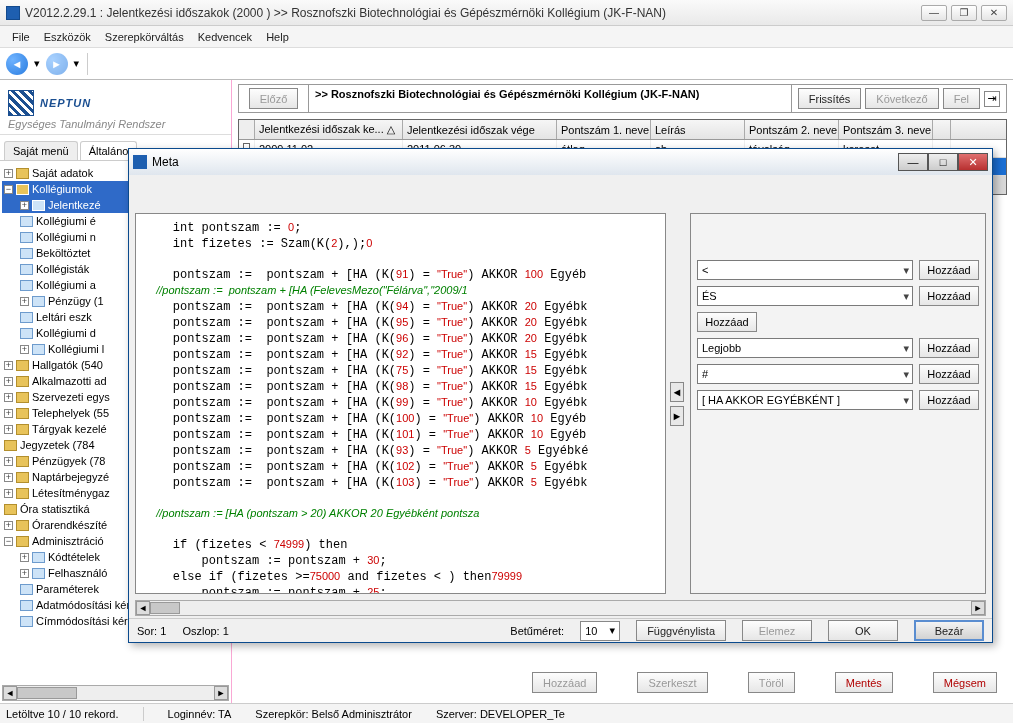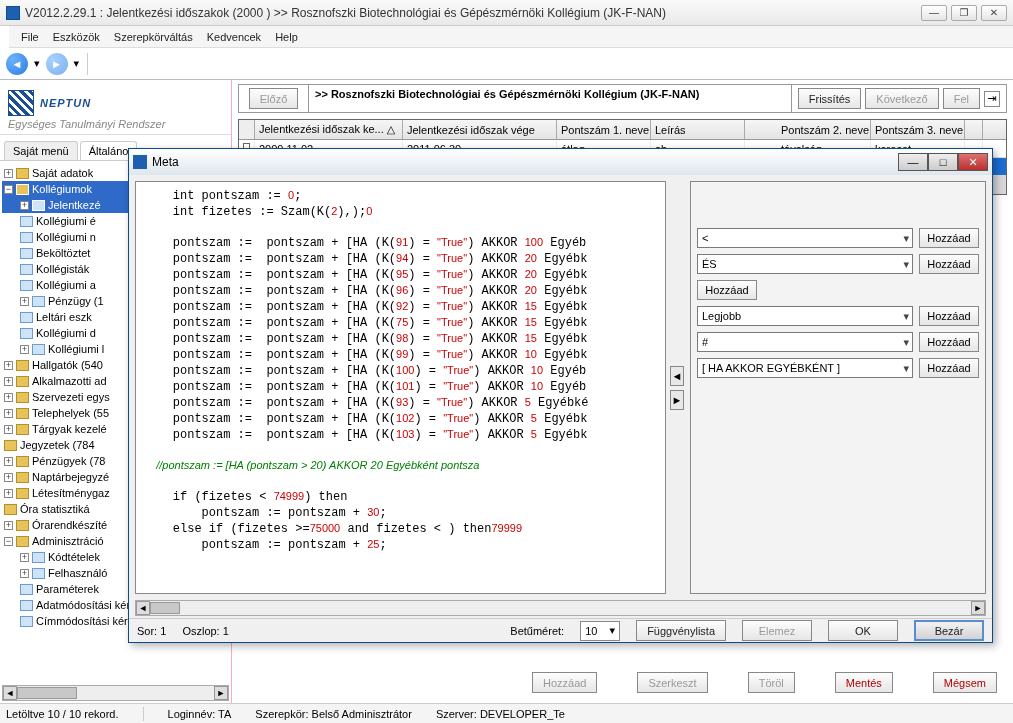--- a/index.html
+++ b/index.html
@@ -4,21 +4,21 @@
 <style>
 * { box-sizing: border-box; margin: 0; padding: 0; font-family: Tahoma, Arial, sans-serif; font-size: 11px; }
 body { background: #fff; width: 1013px; height: 723px; overflow: hidden; position: relative; }
 
 .titlebar { height: 26px; background: linear-gradient(#fafafa,#e9e9e9); border-bottom: 1px solid #ccc; display: flex; align-items: center; padding: 0 6px; }
 .titlebar .icon-sq { width: 14px; height: 14px; background: #1e5fb0; border: 1px solid #134a8d; margin-right: 5px; display:inline-block; }
 .titlebar-text { flex: 1; color: #333; font-size: 12px; }
 .winbtns { display:flex; gap:4px; }
 .winbtn { width: 26px; height: 16px; border: 1px solid #aaa; background: linear-gradient(#fff,#e5e5e5); border-radius: 2px; display:flex; align-items:center; justify-content:center; font-size:10px; color:#444; cursor:pointer; }
 
-.menubar { height: 22px; background: #f5f5f5; display:flex; align-items:center; padding: 0 12px; gap: 14px; border-bottom:1px solid #ddd;margin-left:9px; }
+.menubar { height: 22px; background: #f5f5f5; display:flex; align-items:center; padding: 0 12px; gap: 14px; border-bottom:1px solid #ddd; }
 .menubar span { color:#222; cursor:pointer; }
 
 .navrow { height: 32px; display:flex; align-items:center; padding: 2px 6px; gap:6px; border-bottom:1px solid #bbb; }
 .navbtn { width:22px; height:22px; border-radius:11px; background: radial-gradient(circle at 30% 30%, #6fb3ff, #2a7de0); display:flex; align-items:center; justify-content:center; color:#fff; cursor:pointer; }
 .navbtn.disabled { opacity:.6; }
 .navrow .sep { width:1px; height:22px; background:#ccc; margin:0 2px; }
 
 .main { display:flex; height: calc(100% - 26px - 22px - 32px - 20px); }
 .left-pane { width: 232px; border-right:1px solid #f9a8d4; display:flex; flex-direction:column; }
 .logo-block { padding: 10px 8px 4px; border-bottom:1px solid #ddd; }
@@ -46,36 +46,36 @@
 .btn.disabled { color:#999; }
 .btn.red { color:#b00000; }
 .pin-ico { width:16px; height:16px; display:flex; align-items:center; justify-content:center; border:1px solid #888; cursor:pointer; }
 
 .grid { border:1px solid #656565; margin-top:6px; }
 .grid-head, .grid-row { display:flex; }
 .grid-head { background:linear-gradient(#f6f6f6,#e4e4e4); border-bottom:1px solid #999; }
 .gh { border-right:1px solid #aaa; padding:3px 4px; font-size:11px; overflow:hidden; white-space:nowrap; display:flex; align-items:center; }
 .gh.rowhead { width:16px; background:#eee; }
 .c0 { width:16px; justify-content:center; }
-.c1 { width:148px; } .c2 { width:154px; } .c3 { width:94px;text-align:right; } .c4 { width:94px; } .c5 { width:94px;margin-left:32px; } .c6 { width:94px; } .c7 { width:18px; }
+.c1 { width:148px; } .c2 { width:154px; } .c3 { width:94px;text-align:right; } .c4 { width:94px; } .c5 { width:94px; } .c6 { width:94px; } .c7 { width:18px; }
 .grid-row { border-bottom:1px solid #ddd; height:18px; }
 .grid-row .gh { border-right:1px solid #eee; background:transparent; }
 .grid-row.sel { background:#1b6fd4; color:#fff; }
 .grid-row.sel .gh { border-right-color:#4a90e0; }
 .chkbox { width:11px; height:11px; border:1px solid #666; background:#fff; }
 .grid-blank { height:18px; background:#d8d8d8; }
 
 .dialog { position:absolute; left:128px; top:148px; width:865px; height:495px; background:#f0f0f0; border:1px solid #0a4a8d; box-shadow:3px 3px 8px rgba(0,0,0,.3); display:flex; flex-direction:column; }
 .dlg-title { height:26px; background:linear-gradient(#fff,#dfe6ee); display:flex; align-items:center; padding:0 4px; }
 .dlg-title .icon-sq { width:14px; height:14px; background:#1e5fb0; margin-right:5px; }
 .dlg-title-text { flex:1; font-size:12px; }
 .dlg-winbtns { display:flex; gap:0; }
 .dlg-winbtn { width:30px; height:18px; border:1px solid #555; background:linear-gradient(#eee,#ccc); display:flex; align-items:center; justify-content:center; font-size:11px; cursor:pointer; }
 .dlg-winbtn.close { background:linear-gradient(#e07070,#b83030); color:#fff; }
-.dlg-body { flex:1; display:flex; padding:6px; gap:4px; overflow:hidden; }
+.dlg-body { flex:1; display:flex; padding:6px; gap:4px; overflow:hidden;margin-top:32px; }
 .code-box { flex:1; background:#fff; border:1px solid #888; overflow:auto; font-family: 'Courier New', monospace; font-size:12px; padding:6px 8px; white-space:pre; line-height:15px; } .code-box .num { color:#cc0000; } .code-box .str { color:#cc0000; } .code-box .cm { color:#008000; font-style:italic; }
 .mid-btns { width:16px; display:flex; flex-direction:column; justify-content:center; gap:4px; }
 .mid-btns .tri { width:14px; height:20px; border:1px solid #888; background:#e8e8e8; display:flex; align-items:center; justify-content:center; cursor:pointer; }
 .right-panel { width:296px; display:flex; flex-direction:column; }
 .rp-scroll { flex:1; border:1px solid #888; background:#f3f3f3; padding:6px; overflow:auto; }
 .rp-row { display:flex; align-items:center; gap:6px; margin-bottom:6px; }
 .rp-combo { flex:1; height:20px; border:1px solid #7a7a7a; background:#fff; display:flex; align-items:center; padding:0 4px; position:relative; }
 .rp-combo::after { content:'▾'; position:absolute; right:3px; color:#444; }
 .rp-btn { width:60px; height:20px; border:1px solid #888; background:linear-gradient(#fdfdfd,#e6e6e6); display:flex; align-items:center; justify-content:center; cursor:pointer; }
 .dlg-foot { height:24px; border-top:1px solid #ccc; display:flex; align-items:center; padding:0 8px; gap:16px; }
@@ -354,20 +354,21 @@
       <div class="dlg-winbtn">—</div>
       <div class="dlg-winbtn">□</div>
       <div class="dlg-winbtn close">✕</div>
     </div>
   </div>
   <div class="dlg-body">
     <div class="code-box" id="code-box">    int pontszam := <span class="num">0</span>;
     int fizetes := Szam(K(<span class="num">2</span>),);<span class="num">0</span>
 
     pontszam :=  pontszam + [HA (K(<span class="num">91</span>) = <span class="str">"True"</span>) AKKOR <span class="num">100</span> Egyéb
+<span class="cm">    //pontszam :=  pontszam + [HA (FelevesMezo("Félárva","2009/1</span>
     pontszam :=  pontszam + [HA (K(<span class="num">94</span>) = <span class="str">"True"</span>) AKKOR <span class="num">20</span> Egyébk
     pontszam :=  pontszam + [HA (K(<span class="num">95</span>) = <span class="str">"True"</span>) AKKOR <span class="num">20</span> Egyébk
     pontszam :=  pontszam + [HA (K(<span class="num">96</span>) = <span class="str">"True"</span>) AKKOR <span class="num">20</span> Egyébk
     pontszam :=  pontszam + [HA (K(<span class="num">92</span>) = <span class="str">"True"</span>) AKKOR <span class="num">15</span> Egyébk
     pontszam :=  pontszam + [HA (K(<span class="num">75</span>) = <span class="str">"True"</span>) AKKOR <span class="num">15</span> Egyébk
     pontszam :=  pontszam + [HA (K(<span class="num">98</span>) = <span class="str">"True"</span>) AKKOR <span class="num">15</span> Egyébk
     pontszam :=  pontszam + [HA (K(<span class="num">99</span>) = <span class="str">"True"</span>) AKKOR <span class="num">10</span> Egyébk
     pontszam :=  pontszam + [HA (K(<span class="num">100</span>) = <span class="str">"True"</span>) AKKOR <span class="num">10</span> Egyéb
     pontszam :=  pontszam + [HA (K(<span class="num">101</span>) = <span class="str">"True"</span>) AKKOR <span class="num">10</span> Egyéb
     pontszam :=  pontszam + [HA (K(<span class="num">93</span>) = <span class="str">"True"</span>) AKKOR <span class="num">5</span> Egyébké

